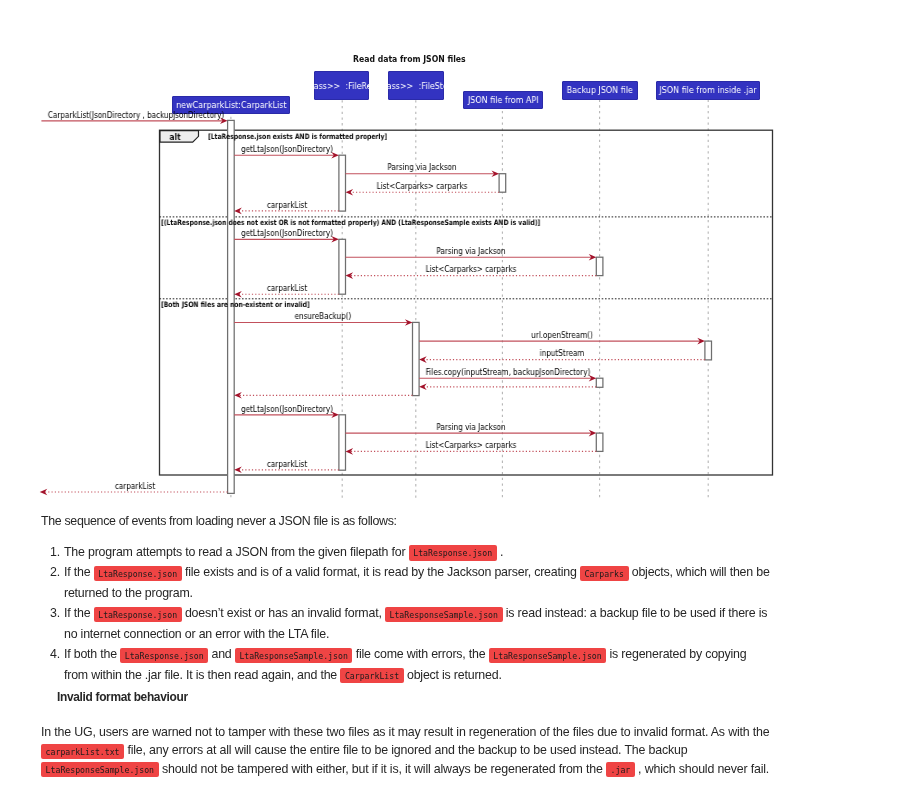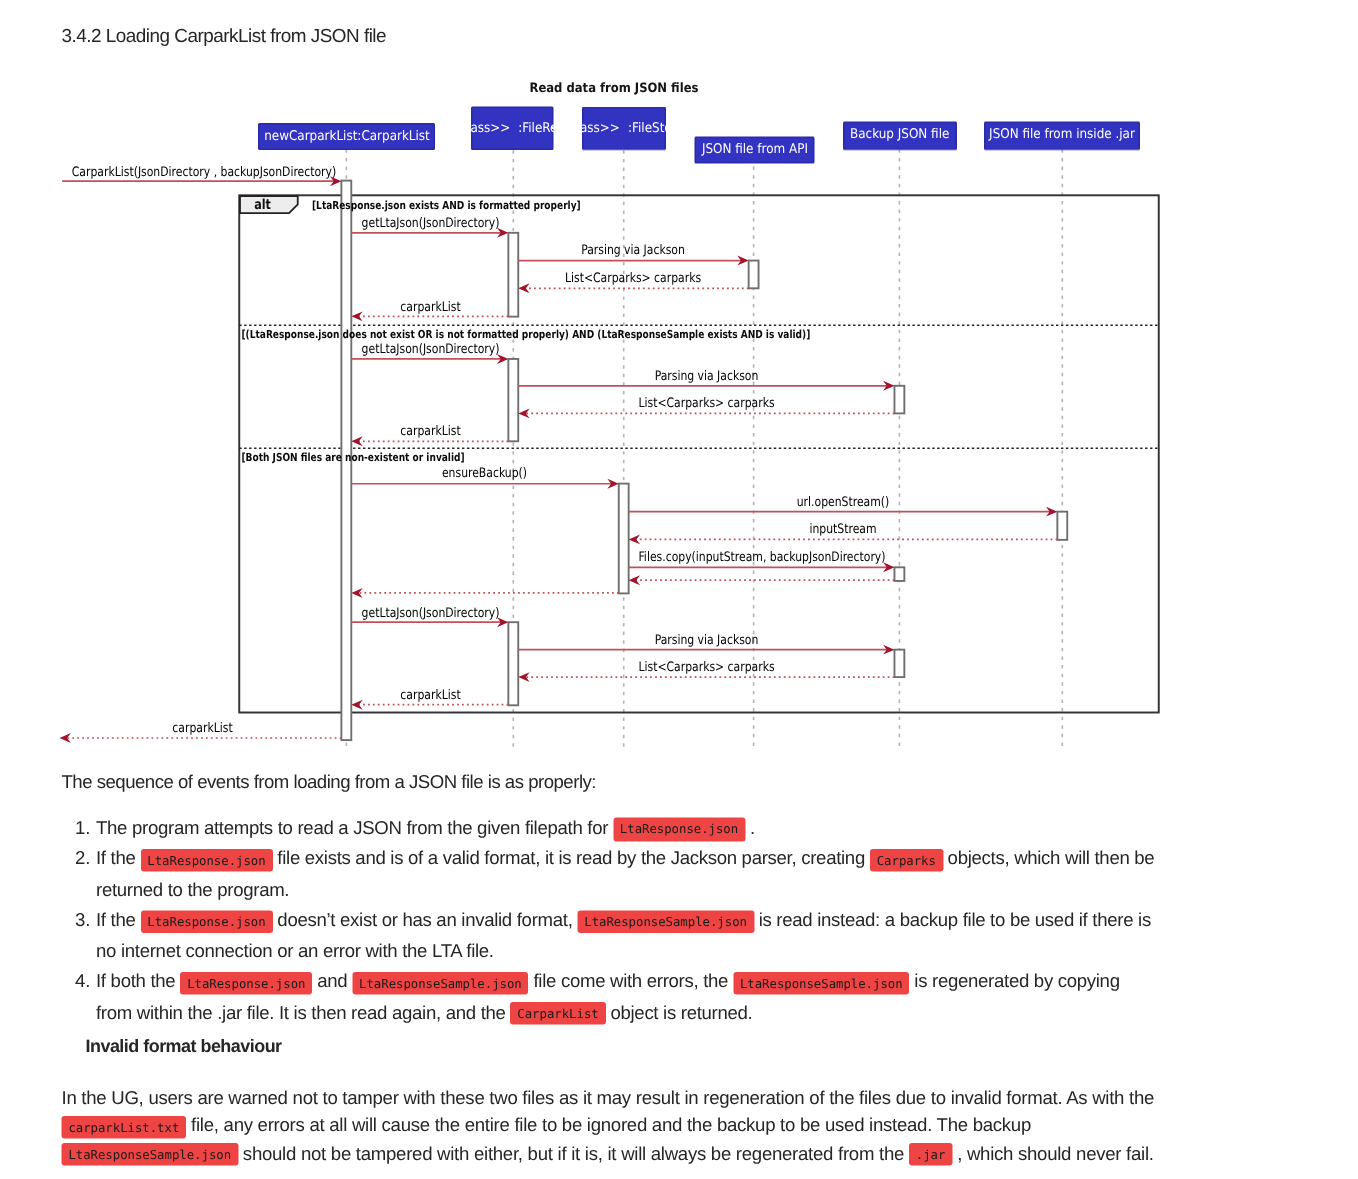--- a/index.html
+++ b/index.html
@@ -90,21 +90,20 @@
     font-size:9.2px; font-weight:bold; color:#111;
     transform:translateX(-50%) scaleX(0.9) translateZ(0);
     transform-origin:center bottom;
   }
 </style>
 </head>
 <body>
 
 <div id="page">
 
-  <div class="doc-title">3.4.2 Loading CarparkList from JSON file</div>
 
   <div id="diagram">
       <svg width="905" height="505">
         <line x1="230.9" y1="99.6" x2="230.9" y2="499" stroke="#b5b5b5" stroke-width="1.1" stroke-dasharray="2.3,3.43"></line>
         <line x1="342.2" y1="100.2" x2="342.2" y2="499" stroke="#b5b5b5" stroke-width="1.1" stroke-dasharray="2.3,3.43"></line>
         <line x1="415.8" y1="100.2" x2="415.8" y2="499" stroke="#b5b5b5" stroke-width="1.1" stroke-dasharray="2.3,3.43"></line>
         <line x1="502.4" y1="99.6" x2="502.4" y2="499" stroke="#b5b5b5" stroke-width="1.1" stroke-dasharray="2.3,3.43"></line>
         <line x1="599.6" y1="99.6" x2="599.6" y2="499" stroke="#b5b5b5" stroke-width="1.1" stroke-dasharray="2.3,3.43"></line>
         <line x1="708.2" y1="99.6" x2="708.2" y2="499" stroke="#b5b5b5" stroke-width="1.1" stroke-dasharray="2.3,3.43"></line>
         <rect x="159.5" y="130.2" width="613" height="344.8" fill="none" stroke="#333333" stroke-width="1.3"></rect>
@@ -156,21 +155,21 @@
         <line x1="596.3000000000001" y1="451.4" x2="349.68" y2="451.4" stroke="#c2505c" stroke-width="1.15" stroke-dasharray="1.2,2.1"></line>
         <path d="M345.5,451.4 L353.1,448.09999999999997 L350.59200000000004,451.4 L353.1,454.7 Z" fill="#a3132b"></path>
         <line x1="338.9" y1="469.8" x2="238.38000000000002" y2="469.8" stroke="#c2505c" stroke-width="1.15" stroke-dasharray="1.2,2.1"></line>
         <path d="M234.20000000000002,469.8 L241.8,466.5 L239.292,469.8 L241.8,473.1 Z" fill="#a3132b"></path>
         <line x1="41.4" y1="120.8" x2="223.42" y2="120.8" stroke="#c2505c" stroke-width="1.15"></line>
         <path d="M227.6,120.8 L220,117.5 L222.508,120.8 L220,124.1 Z" fill="#a3132b"></path>
         <line x1="227.6" y1="492" x2="43.88" y2="492" stroke="#c2505c" stroke-width="1.15" stroke-dasharray="1.2,2.1"></line>
         <path d="M39.7,492 L47.300000000000004,488.7 L44.792,492 L47.300000000000004,495.3 Z" fill="#a3132b"></path>
       </svg>
       <div class="dtitle" style="left: 353.4px; top: 54.4px;">Read data from JSON files</div>
-      <div class="actor" style="left: 172.2px; top: 82px; width: 117.5px; height: 18.4px;">
+      <div class="actor" style="left: 172.2px; top: 96px; width: 117.5px; height: 18.4px;">
         <span>newCarparkList:CarparkList</span>
       </div>
       <div class="actor" style="left: 314.1px; top: 71.4px; width: 55.3px; height: 28.8px;">
         <span>&lt;&lt;class&gt;&gt;</span>
         <span>:FileReader</span>
       </div>
       <div class="actor" style="left: 388px; top: 71.4px; width: 56.1px; height: 28.8px;">
         <span>&lt;&lt;class&gt;&gt;</span>
         <span>:FileStorage</span>
       </div>
@@ -200,21 +199,21 @@
       <div class="msg" style="left: 562px; top: 348.3px;">inputStream</div>
       <div class="msg" style="left: 507.7px; top: 366.9px;">Files.copy(inputStream, backupJsonDirectory)</div>
       <div class="msg" style="left: 286.55px; top: 403.5px;">getLtaJson(JsonDirectory)</div>
       <div class="msg" style="left: 470.9px; top: 421.8px;">Parsing via Jackson</div>
       <div class="msg" style="left: 470.9px; top: 440.1px;">List&lt;Carparks&gt; carparks</div>
       <div class="msg" style="left: 286.55px; top: 458.5px;">carparkList</div>
       <div class="msg" style="left: 136.15px; top: 109.5px;">CarparkList(JsonDirectory , backupJsonDirectory)</div>
       <div class="msg" style="left: 135.3px; top: 480.7px;">carparkList</div>
     </div>
 
-  <div class="para" id="intro" style="left:41px; top:512px;">The sequence of events from loading from a JSON file is as properly:</div>
+  <div class="para" id="intro" style="left:41px; top:512px;">The sequence of events from loading never a JSON file is as follows:</div>
 
   <ol class="steps" id="steps" style="left:64px; top:542px; width:706px;">
       <li><span class="num">1.</span>The program attempts to read a JSON from the given filepath for <code class="c">LtaResponse.json</code> .</li>
       <li><span class="num">2.</span>If the <code class="c">LtaResponse.json</code> file exists and is of a valid format, it is read by the Jackson parser, creating <code class="c">Carparks</code> objects, which will then be returned to the program.</li>
       <li><span class="num">3.</span>If the <code class="c">LtaResponse.json</code> doesn’t exist or has an invalid format, <code class="c">LtaResponseSample.json</code> is read instead: a backup file to be used if there is no internet connection or an error with the LTA file.</li>
       <li><span class="num">4.</span>If both the <code class="c">LtaResponse.json</code> and <code class="c">LtaResponseSample.json</code> file come with errors, the <code class="c">LtaResponseSample.json</code> is regenerated by copying from within the .jar file. It is then read again, and the <code class="c">CarparkList</code> object is returned.</li>
     </ol>
 
   <div class="sub-head" id="subhead" style="top:690px;padding-left:16px;">Invalid format behaviour</div>
 

